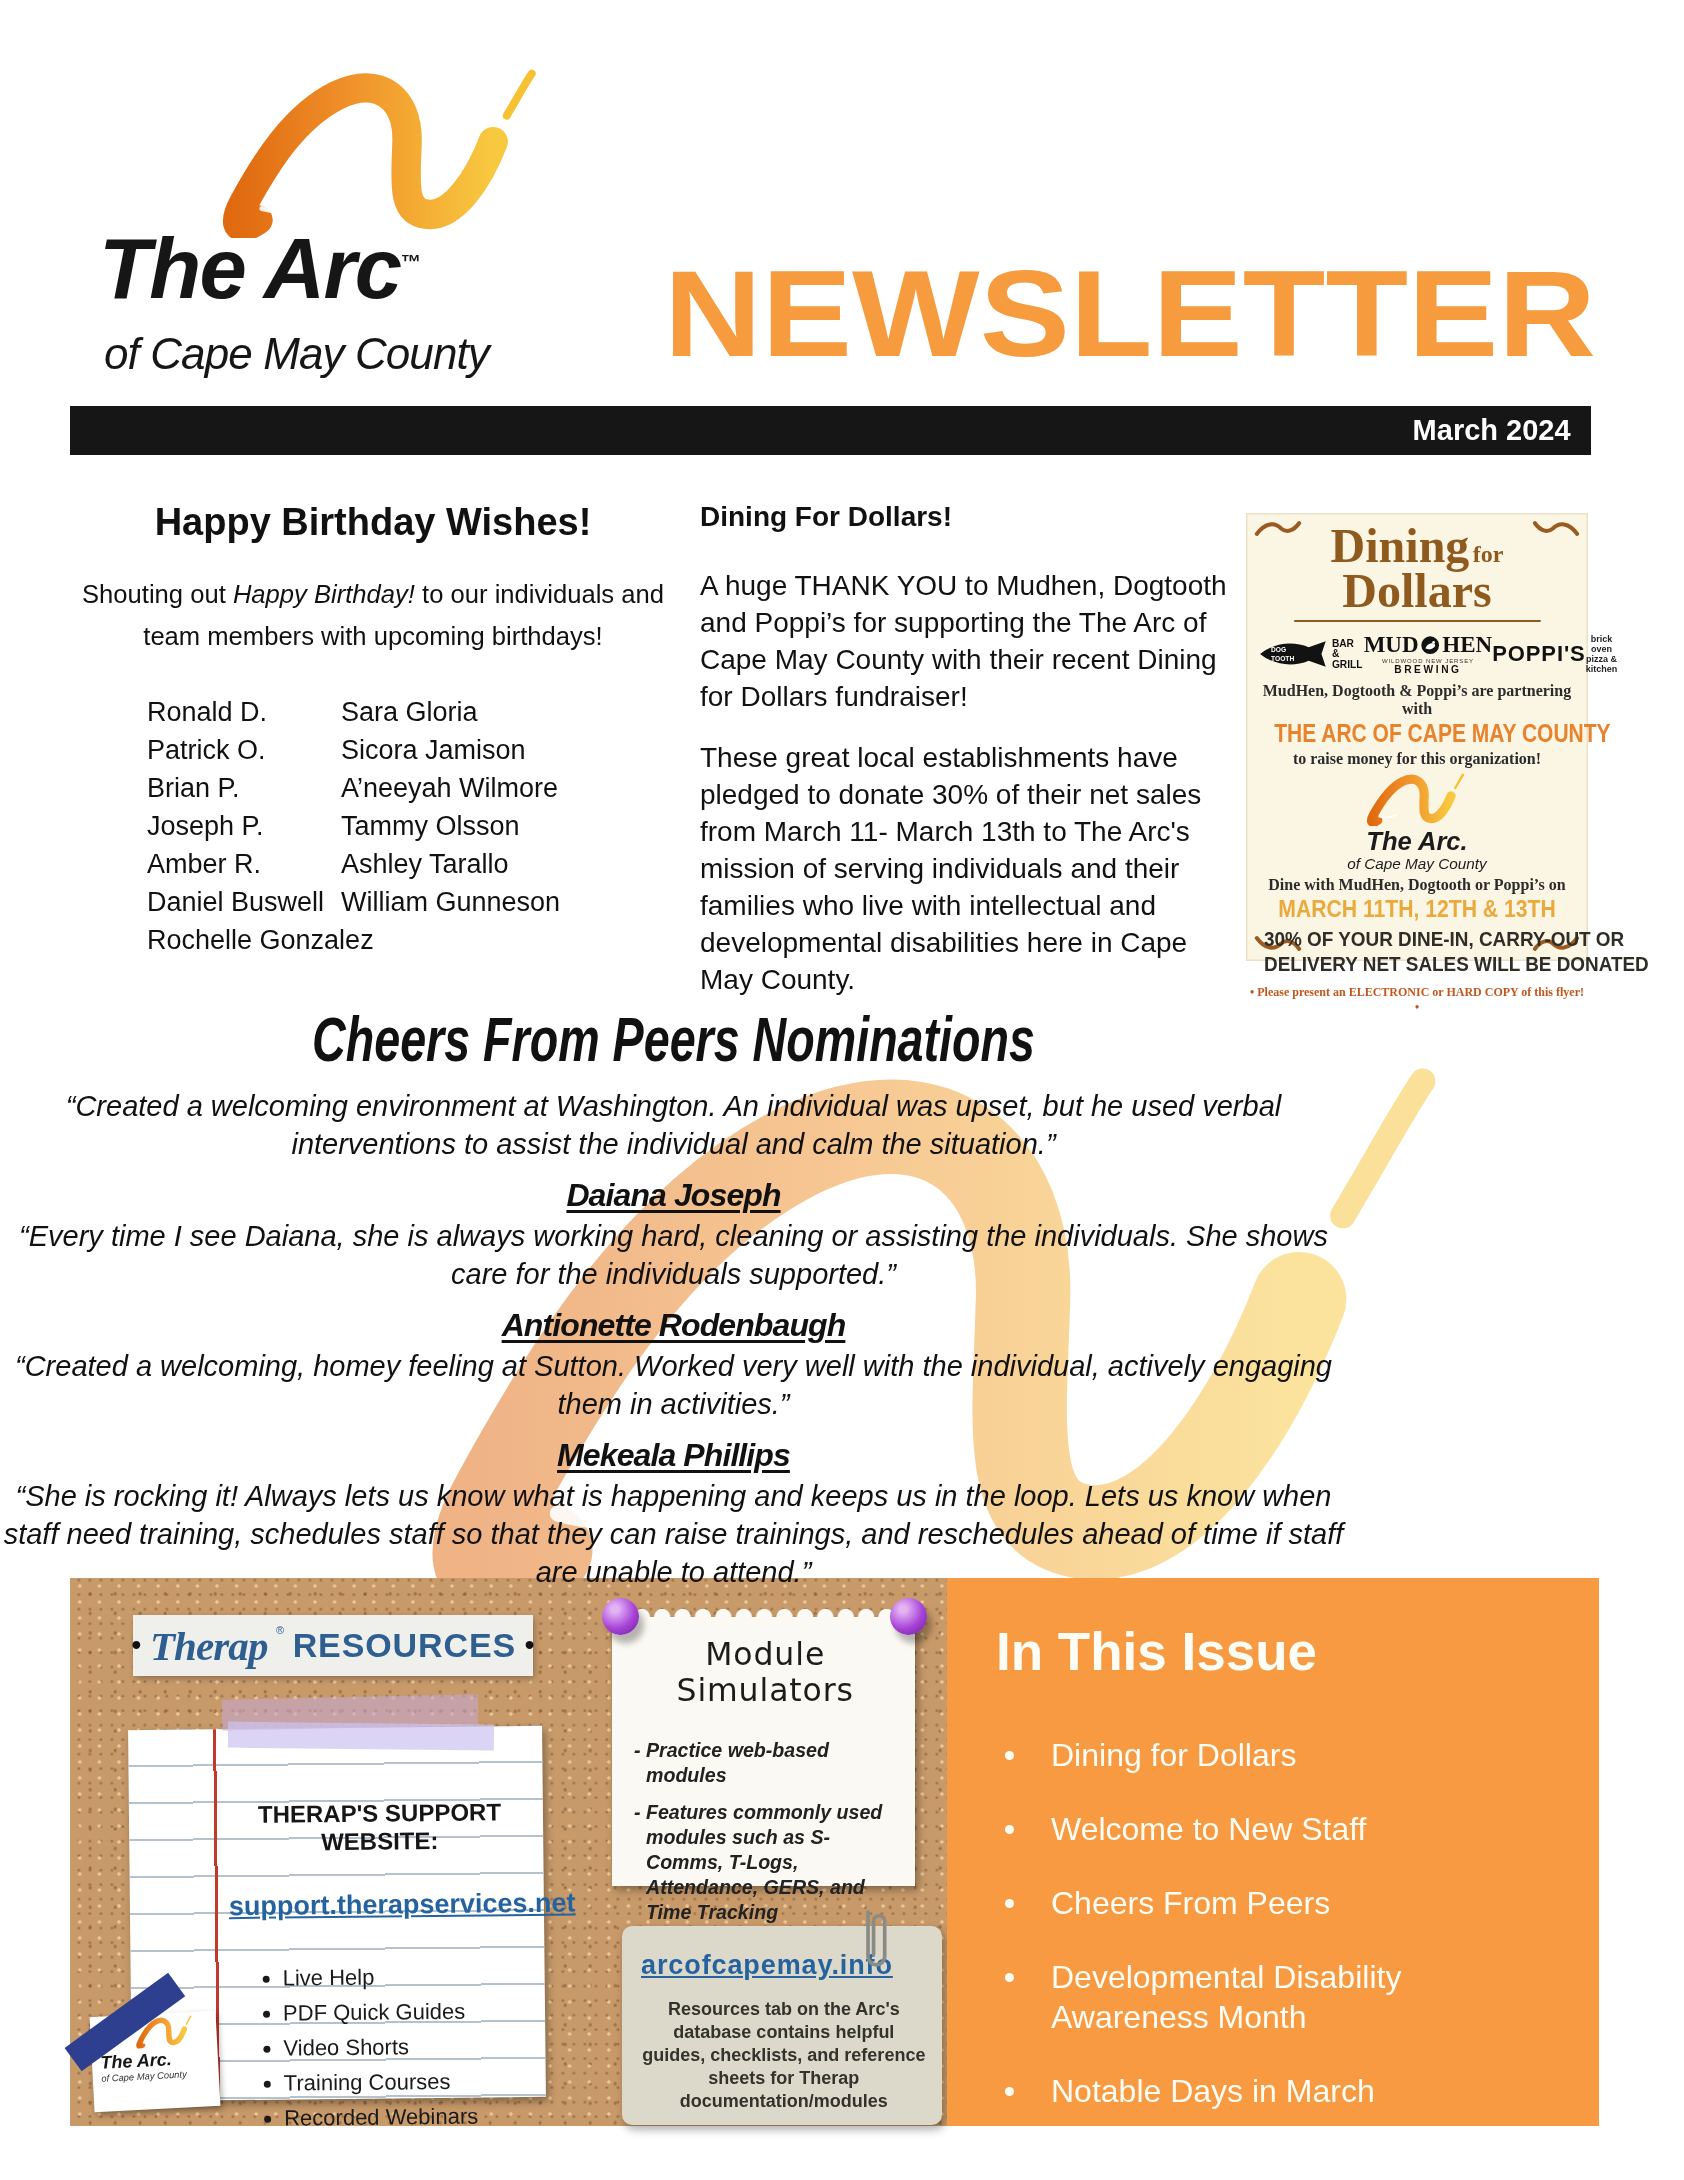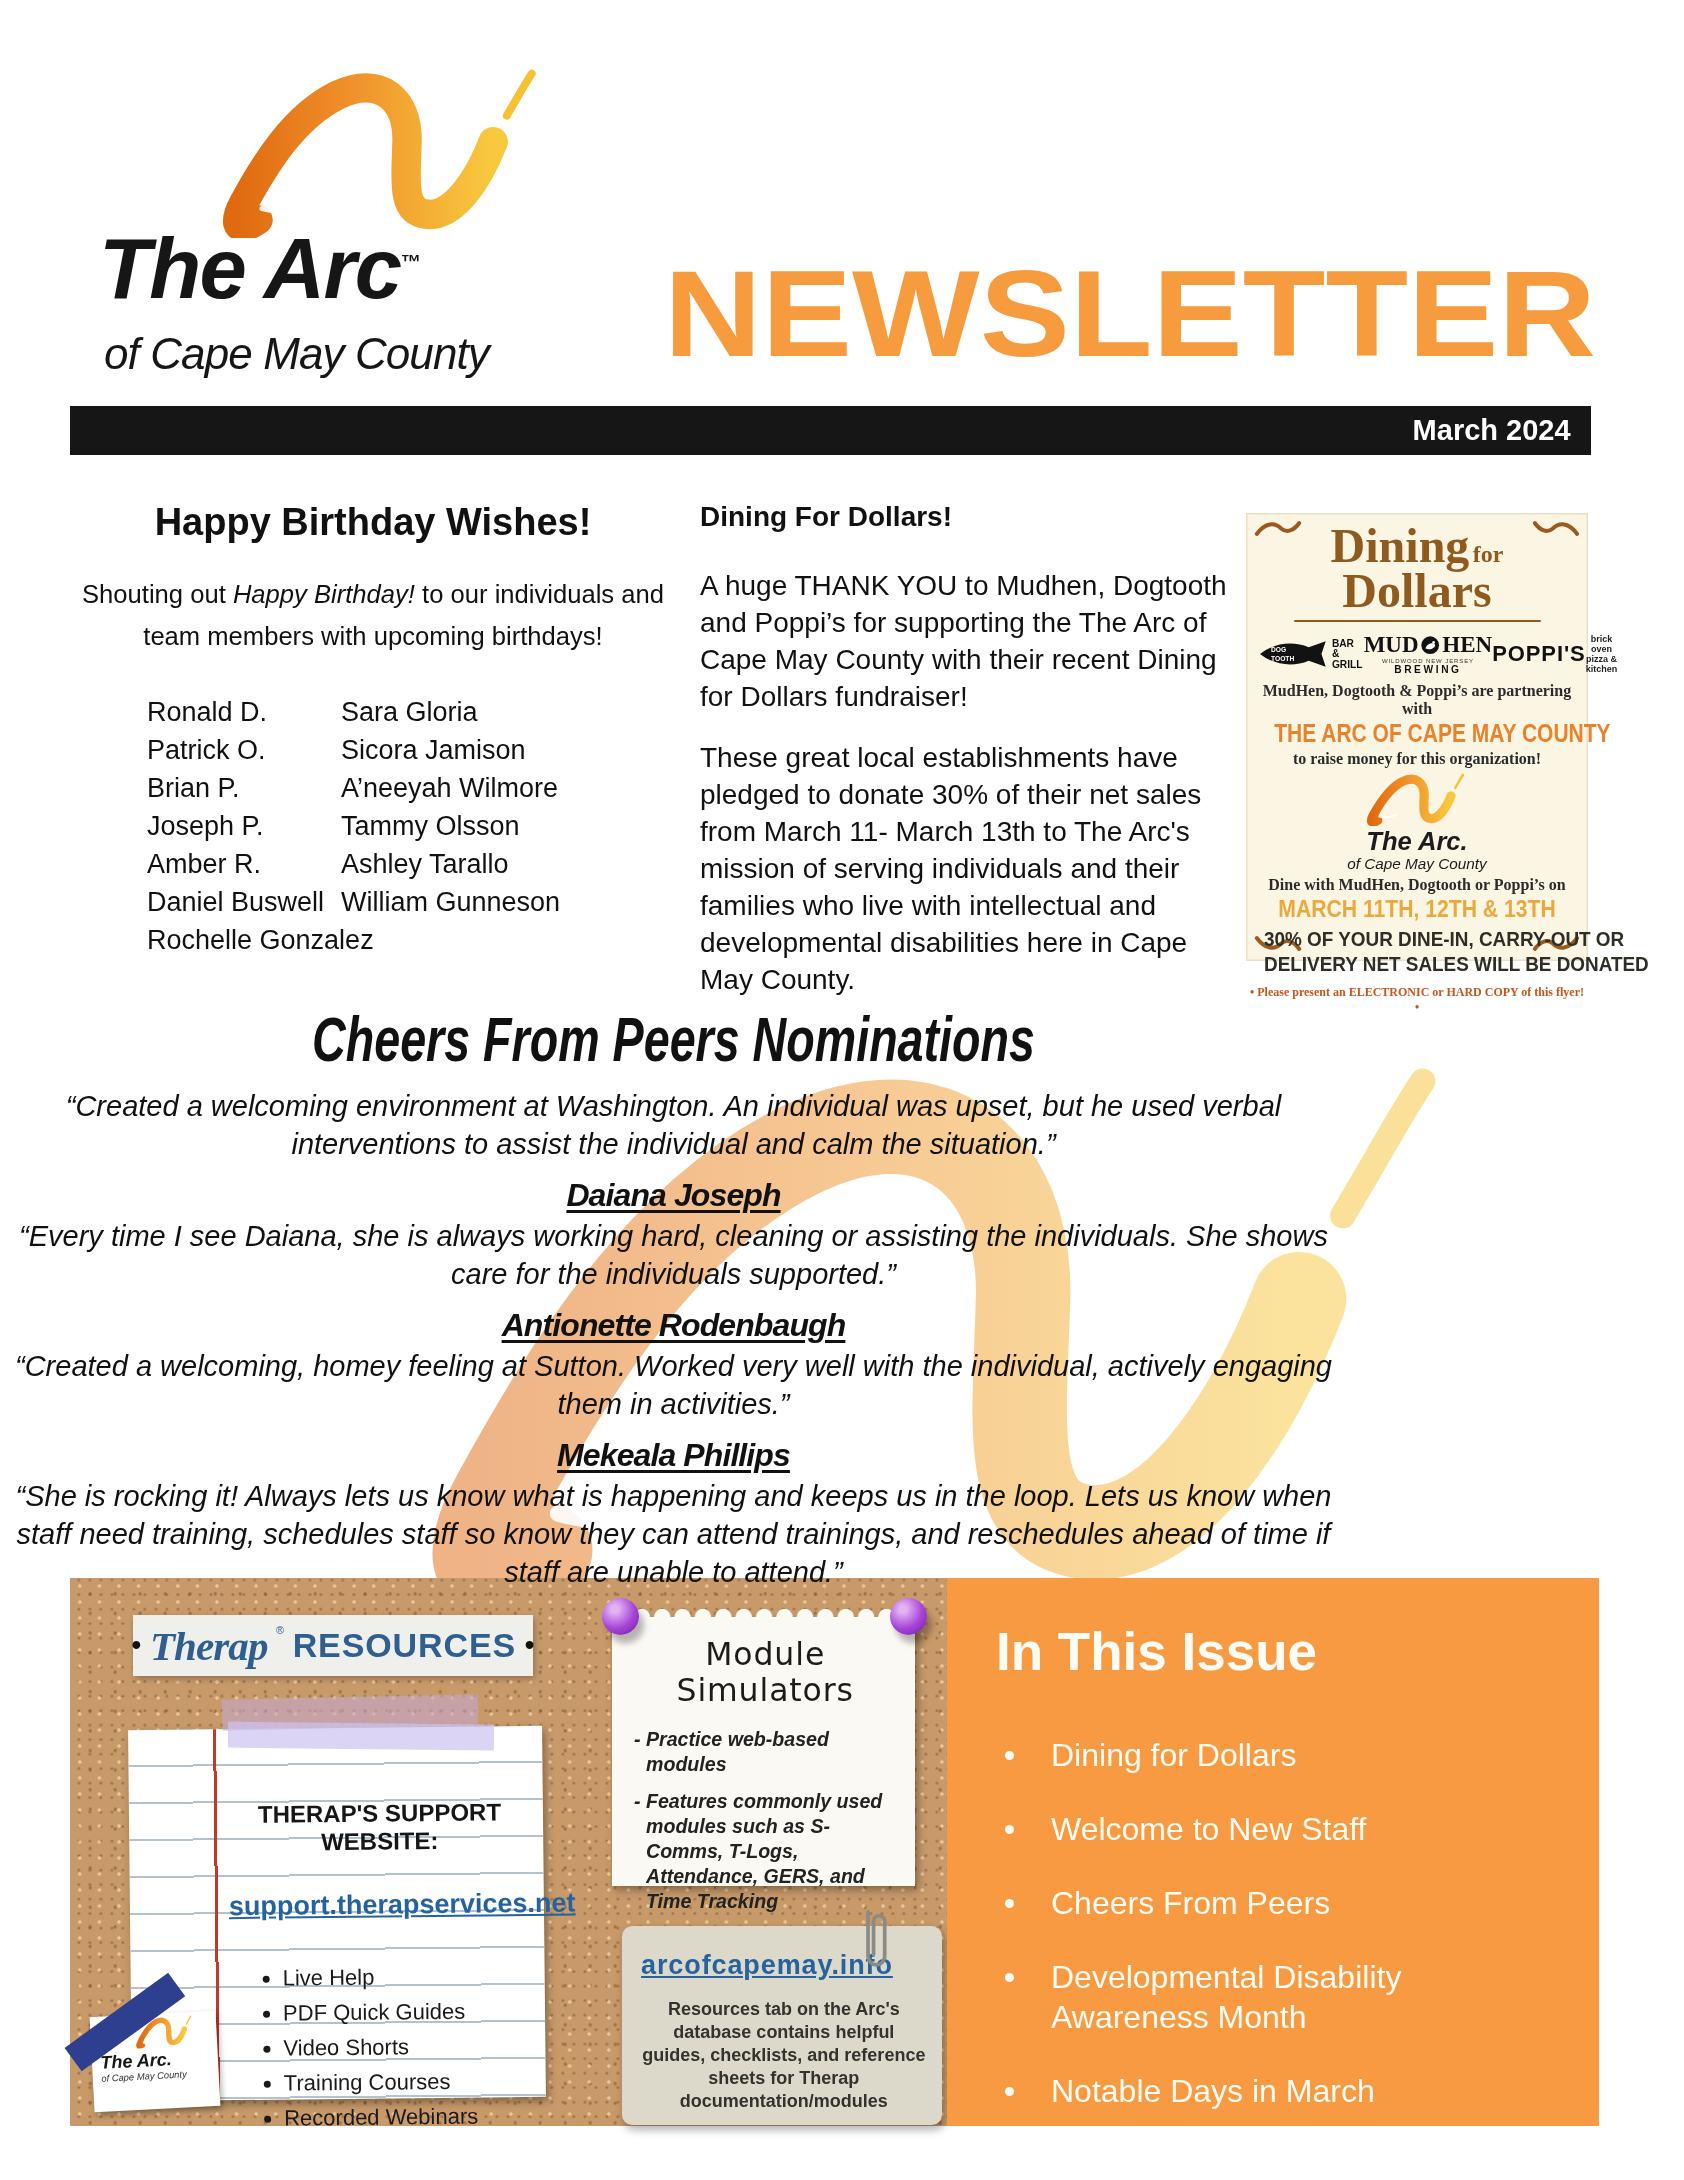--- a/index.html
+++ b/index.html
@@ -101,21 +101,21 @@
   .module-note { position:absolute; left:542px; top:39px; width:303px; height:269px; background:#FBF9F3; box-shadow:2.6px 4.3px 8.5px rgba(0,0,0,.35); text-align:center; padding:19px 13.6px 0 17px; }
   .module-torn { position:absolute; left:0; right:0; top:-11px; height:17px;
     background-image:radial-gradient(circle at 9.4px 11px, #FBF9F3 7.7px, transparent 8.5px);
     background-size:20.4px 17px; background-repeat:repeat-x; }
   .pin { position:absolute; width:37px; height:37px; border-radius:50%;
     background:radial-gradient(circle at 35% 30%, #E3B3F3 10%, #A743D8 55%, #6D1E96 100%);
     box-shadow:5.1px 8.5px 6.8px rgba(0,0,0,.28); z-index:5; }
   .pin-left { left:-10.2px; top:-19px; }
   .pin-right { right:-12px; top:-19px; }
   .module-title { font-size:31.5px; color:#1c1c1c; letter-spacing:0.9px; font-family:"DejaVu Sans", sans-serif; }
-  .module-bullets { text-align:left; margin-top:19px; }
+  .module-bullets { text-align:left; margin-top:30px; }
   .module-bullets li { list-style:none; font-size:19.6px; font-weight:bold; font-style:italic; line-height:25px; color:#222; margin-bottom:12px; padding-left:17px; text-indent:-12px; }
   .module-link { font-size:23px; font-weight:bold; color:#53419B; text-decoration:underline; line-height:28px; display:inline-block; margin-top:6.8px; }
   .info-card { position:absolute; left:552px; top:348px; width:320px; height:199px; background:#DDD9CA; border-radius:10.2px; box-shadow:2.6px 4.3px 8.5px rgba(0,0,0,.3); padding:24px 15.3px 0 19px; }
   .clip-svg { position:absolute; right:49px; top:-20.4px; width:37px; height:75px; }
   .info-link { display:inline-block; font-size:27px; font-weight:bold; color:#2563A0; text-decoration:underline; letter-spacing:0.9px; }
   .info-text { margin-top:17px; font-size:18px; line-height:23px; font-weight:bold; color:#33332d; text-align:center; }
   
   .issue-panel { position:absolute; left:947px; top:1578px; width:652px; height:548px; background:#F79A41; color:#FDFDF6; padding:43px 34px 0 49px; }
   .issue-panel h2 { font-size:53px; font-weight:bold; margin-bottom:53px; }
   .issue-list li { list-style:none; position:relative; font-size:32px; line-height:40px; margin-bottom:34px; padding-left:55px; max-width:545px; }
@@ -274,21 +274,21 @@
           <div class="nom">
             <h3>Daiana Joseph</h3>
             <p>“Every time I see Daiana, she is always working hard, cleaning or assisting the individuals.  She shows care for the individuals supported.”</p>
           </div>
           <div class="nom">
             <h3>Antionette Rodenbaugh</h3>
             <p>“Created a welcoming, homey feeling at Sutton.  Worked very well with the individual, actively engaging them in activities.”</p>
           </div>
           <div class="nom">
             <h3>Mekeala Phillips</h3>
-            <p>“She is rocking it!  Always lets us know what is happening and keeps us in the loop.  Lets us know when staff need training, schedules staff so know they can attend trainings, and reschedules ahead of time if staff are unable to attend.”</p>
+            <p>“She is rocking it!  Always lets us know what is happening and keeps us in the loop.  Lets us know when staff need training, schedules staff so that they can raise trainings, and reschedules ahead of time if staff are unable to attend.”</p>
           </div>
         </div>
     </div>
   </section>
 
   <section class="cork">
     <div class="therap-banner">
       <span class="banner-dot">•</span>
       <span class="banner-therap">Therap</span>
       <span class="banner-reg">®</span>

